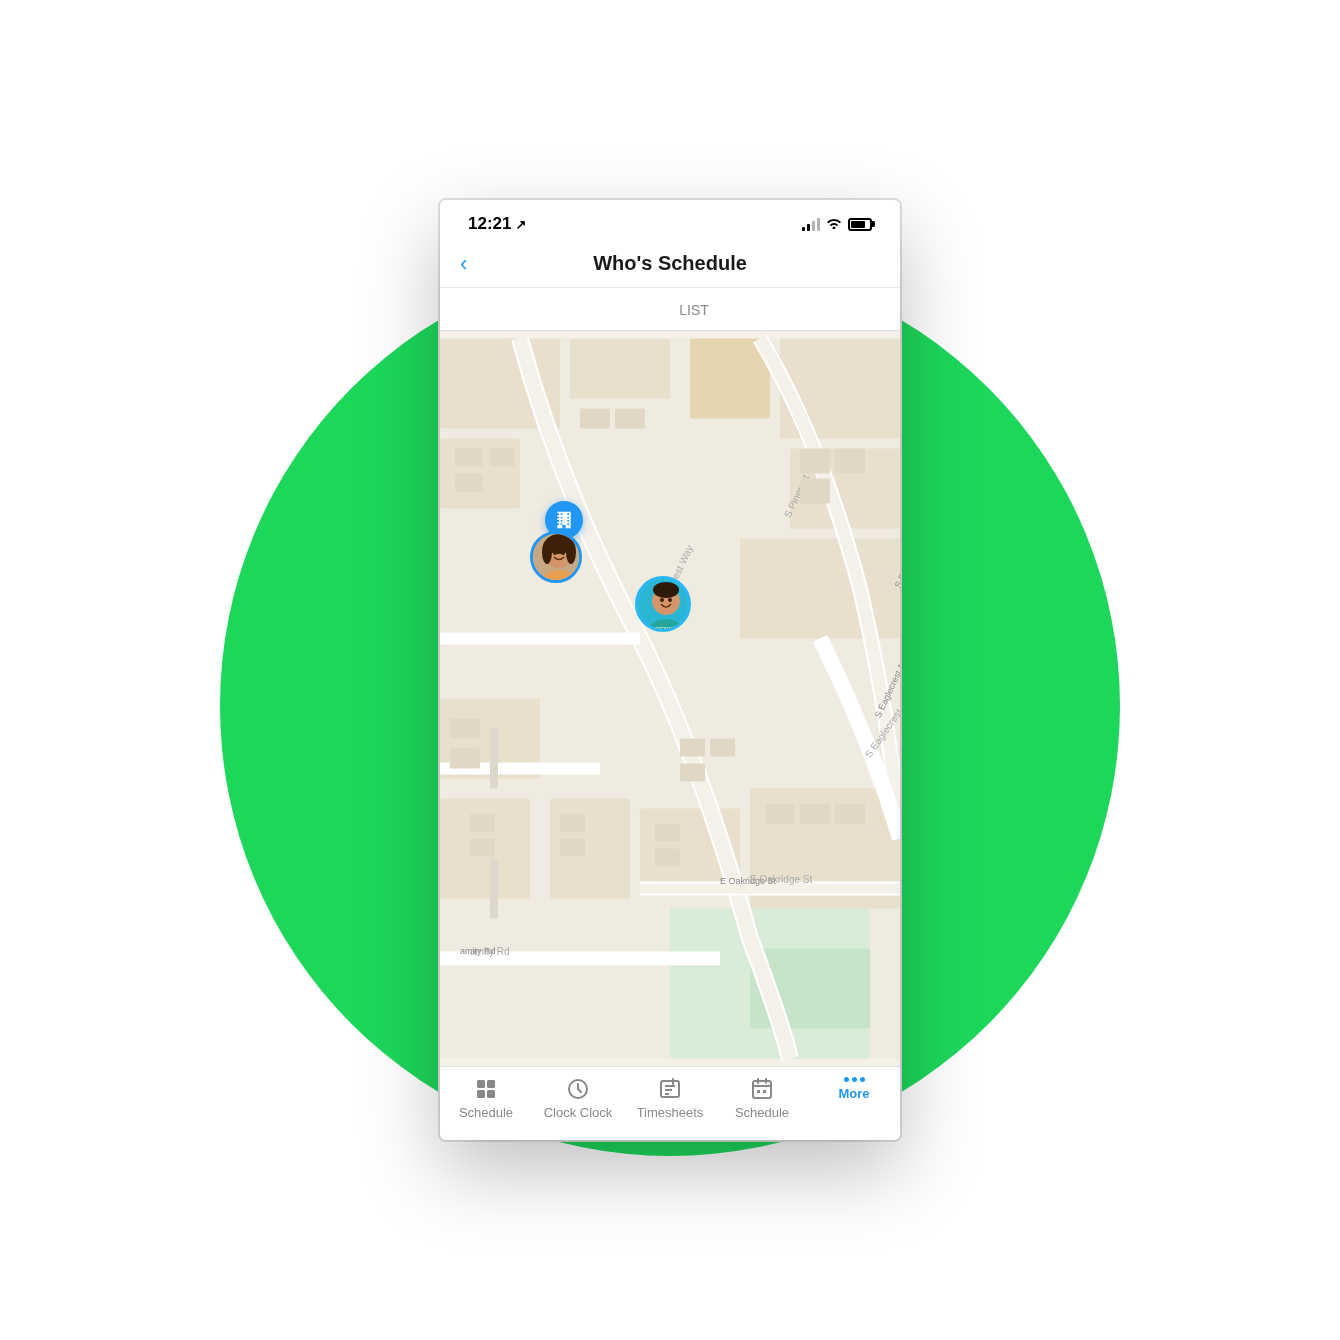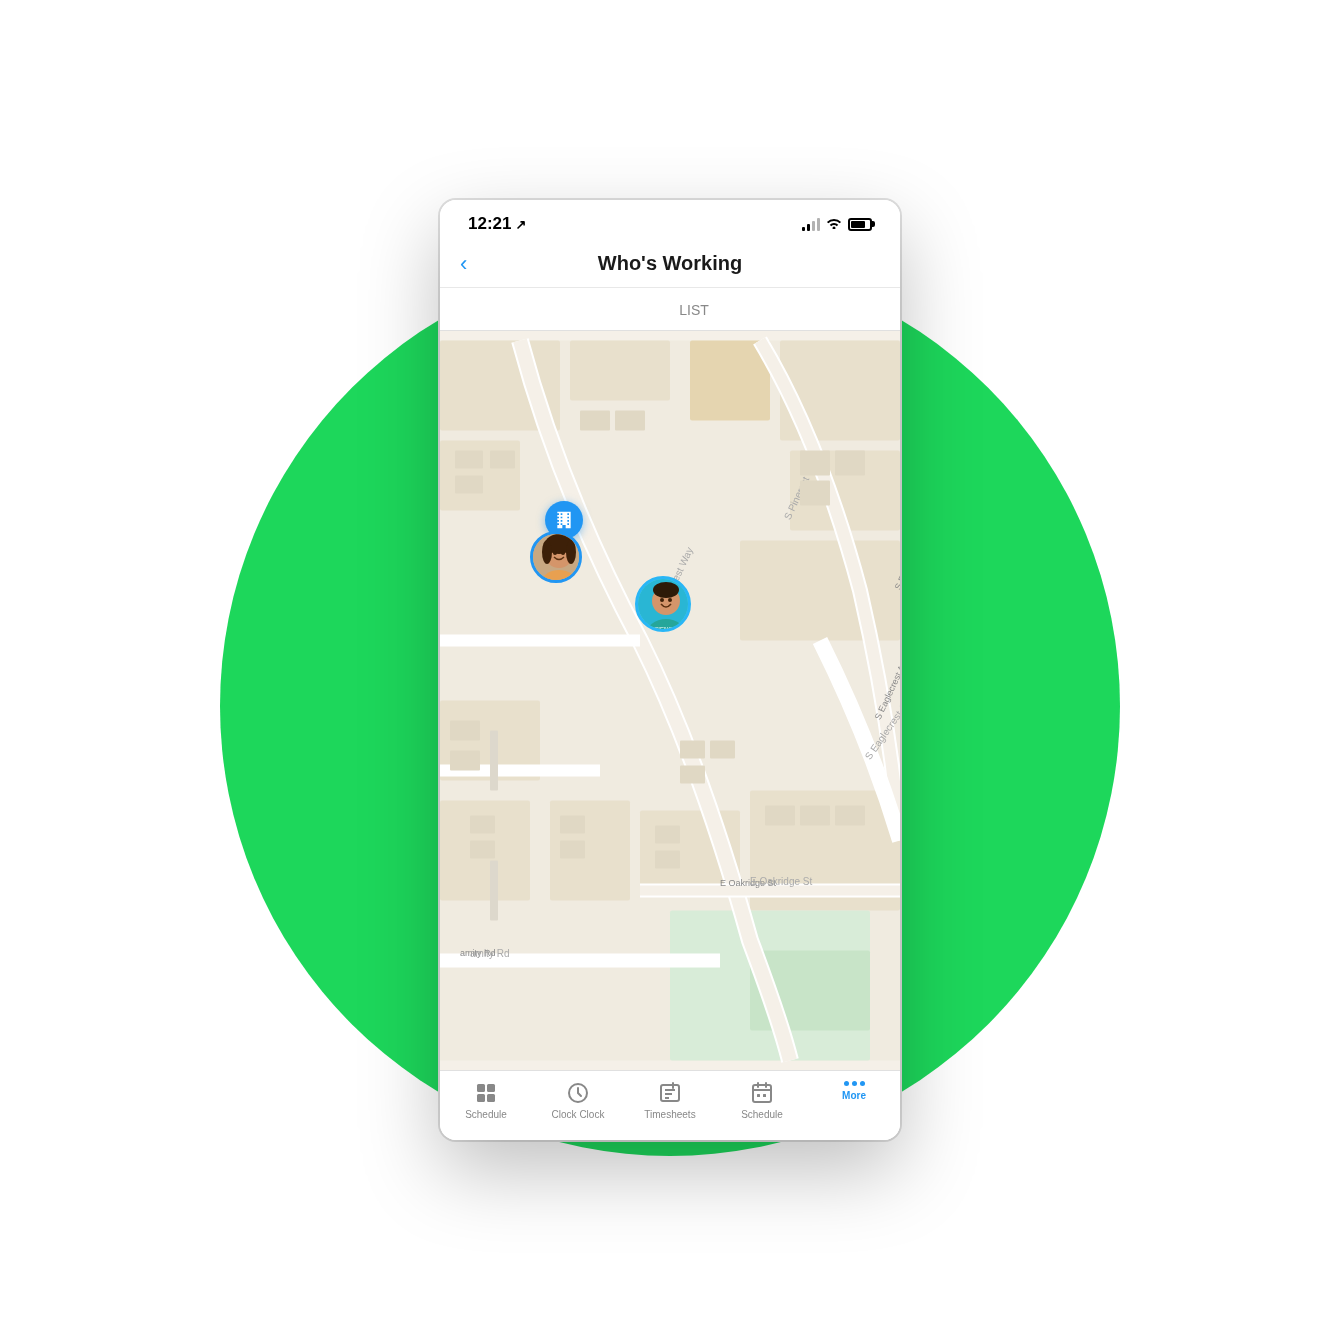--- a/index.html
+++ b/index.html
@@ -33,21 +33,21 @@
       top: 50%;
       left: 50%;
       transform: translate(-50%, -46%);
     }
 
     .phone {
       position: relative;
       width: 460px;
       height: 940px;
       background: #ffffff;
-      border-radius: 16px;
+      border-radius: 6px;
       box-shadow: 0 30px 80px rgba(0,0,0,0.25), 0 0 0 2px #e0e0e0;
       overflow: hidden;
       z-index: 10;
       display: flex;
       flex-direction: column;
     }
 
     
     .status-bar {
       display: flex;
@@ -258,21 +258,21 @@
     .nav-item {
       flex: 1;
       display: flex;
       flex-direction: column;
       align-items: center;
       gap: 4px;
       cursor: pointer;
     }
 
     .nav-label {
-      font-size: 10px;
+      font-size: 13px;
       color: #888;
     }
 
     .nav-item.active .nav-label {
       color: #2196F3;
       font-weight: 600;
     }
 
     
     .nav-svg {
@@ -326,21 +326,21 @@
           </svg>
         </span>
         <div class="battery">
           <div class="battery-fill"></div>
         </div>
       </div>
     </div>
 
     <div class="app-header">
       <span class="back-btn">‹</span>
-      <span class="page-title">Who's Working</span>
+      <span class="page-title">Who's Schedule</span>
     </div>
 
     <div class="tabs">
       <div class="tab">
         <span>LIST</span>
       </div>
     </div>
 
     <div class="map-container">
 

